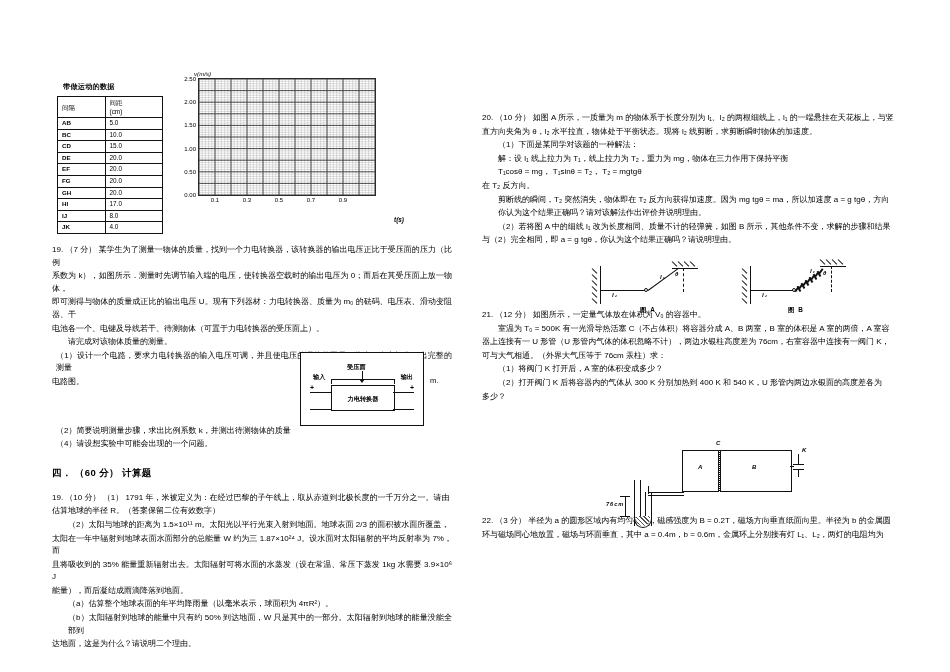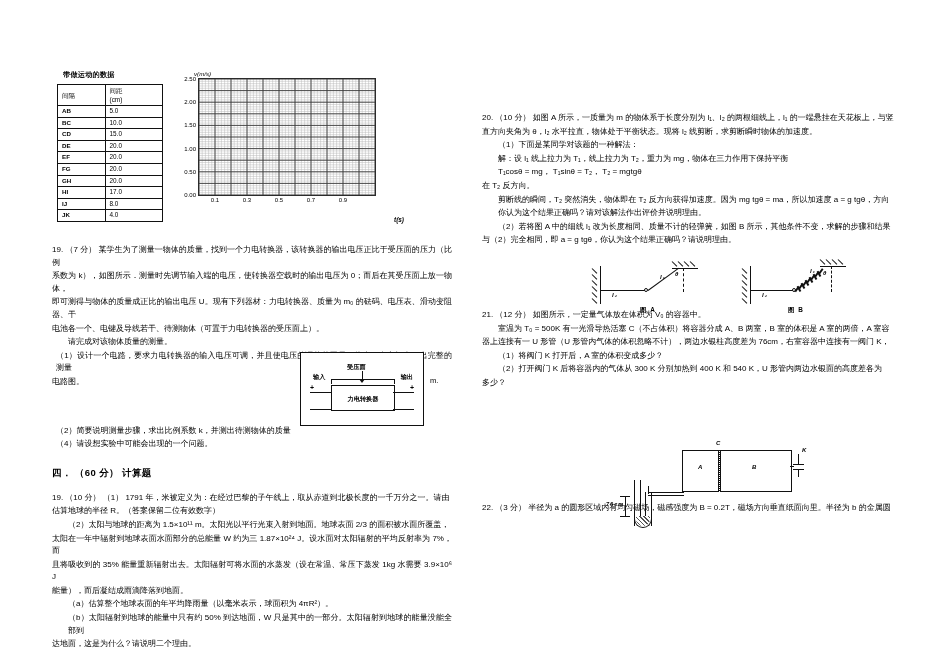--- a/index.html
+++ b/index.html
@@ -21,21 +21,21 @@
   .vdivider { position:absolute; left:466px; top:0; width:1px; height:672px; background:#ffffff; }
 
   
   .p { font-size:8.0px; line-height:12.6px; text-align:justify; margin:0 0 1px 0; }
   .p.indent { text-indent:16px; }
   .p.indent2 { padding-left:16px; }
   .sec-head { font-size:9.5px; font-weight:bold; letter-spacing:.4px; margin:0 0 12px 0; }
 
   
   .exp-block { position:relative; height:160px; }
-  .tbl-wrap { position:absolute; left:5px; top:0; width:112px; }
+  .tbl-wrap { position:absolute; left:5px; top:12px; width:112px; }
   .tbl-title { font-size:7.2px; font-weight:bold; margin:0 0 4px 6px; letter-spacing:.2px; }
   table.data { border-collapse:collapse; width:106px; font-size:6.4px; }
   table.data td, table.data th {
     border:1px solid #111; padding:0 0 0 4px; height:10.6px; line-height:10.6px;
     text-align:left; font-weight:normal;
   }
   table.data th { height:auto; padding-top:1px; padding-bottom:1px; line-height:9px; }
   table.data td.c1, table.data th.c1 { width:48px; }
   table.data td.c2, table.data th.c2 { width:58px; }
   table.data td.lbl { font-weight:bold; font-size:6.2px; }
@@ -461,20 +461,21 @@
     </div>
 
     <div style="margin-top:62px;">
       <div class="p">
         <span>21.</span>
         <span>（12 分）</span>
         <span>如图所示，一定量气体放在体积为 V₀ 的容器中。</span>
       </div>
       <div class="p indent2">室温为 T₀ = 500K 有一光滑导热活塞 C（不占体积）将容器分成 A、B 两室，B 室的体积是 A 室的两倍，A 室容</div>
       <div class="p">器上连接有一 U 形管（U 形管内气体的体积忽略不计），两边水银柱高度差为 76cm，右室容器中连接有一阀门 K，</div>
+      <div class="p">可与大气相通。（外界大气压等于 76cm 汞柱）求：</div>
       <div class="p indent2">（1）将阀门 K 打开后，A 室的体积变成多少？</div>
       <div class="p indent2">（2）打开阀门 K 后将容器内的气体从 300 K 分别加热到 400 K 和 540 K，U 形管内两边水银面的高度差各为</div>
       <div class="p">多少？</div>
     </div>
 
     <div class="fig21">
 
       <div class="vessel" style="left:70px; top:16px; width:110px; height:42px;"></div>
 
       <div class="pistonC" style="left:106px; top:16px; height:42px;"></div>
@@ -507,16 +508,17 @@
       <div class="wirev" style="left:13px; top:62px; height:20px; background:#111;"></div>
       <div class="figlbl ital" style="left:-6px; top:67px; font-size:5.6px;">76cm</div>
     </div>
 
     <div style="margin-top:112px;">
       <div class="p">
         <span>22.</span>
         <span>（3 分）</span>
         <span>半径为 a 的圆形区域内有均匀磁场，磁感强度为 B = 0.2T，磁场方向垂直纸面向里。半径为 b 的金属圆</span>
       </div>
+      <div class="p">环与磁场同心地放置，磁场与环面垂直，其中 a = 0.4m，b = 0.6m，金属环上分别接有灯 L₁、L₂，两灯的电阻均为</div>
     </div>
 
   </div>
 </div>
 
 </body></html>

